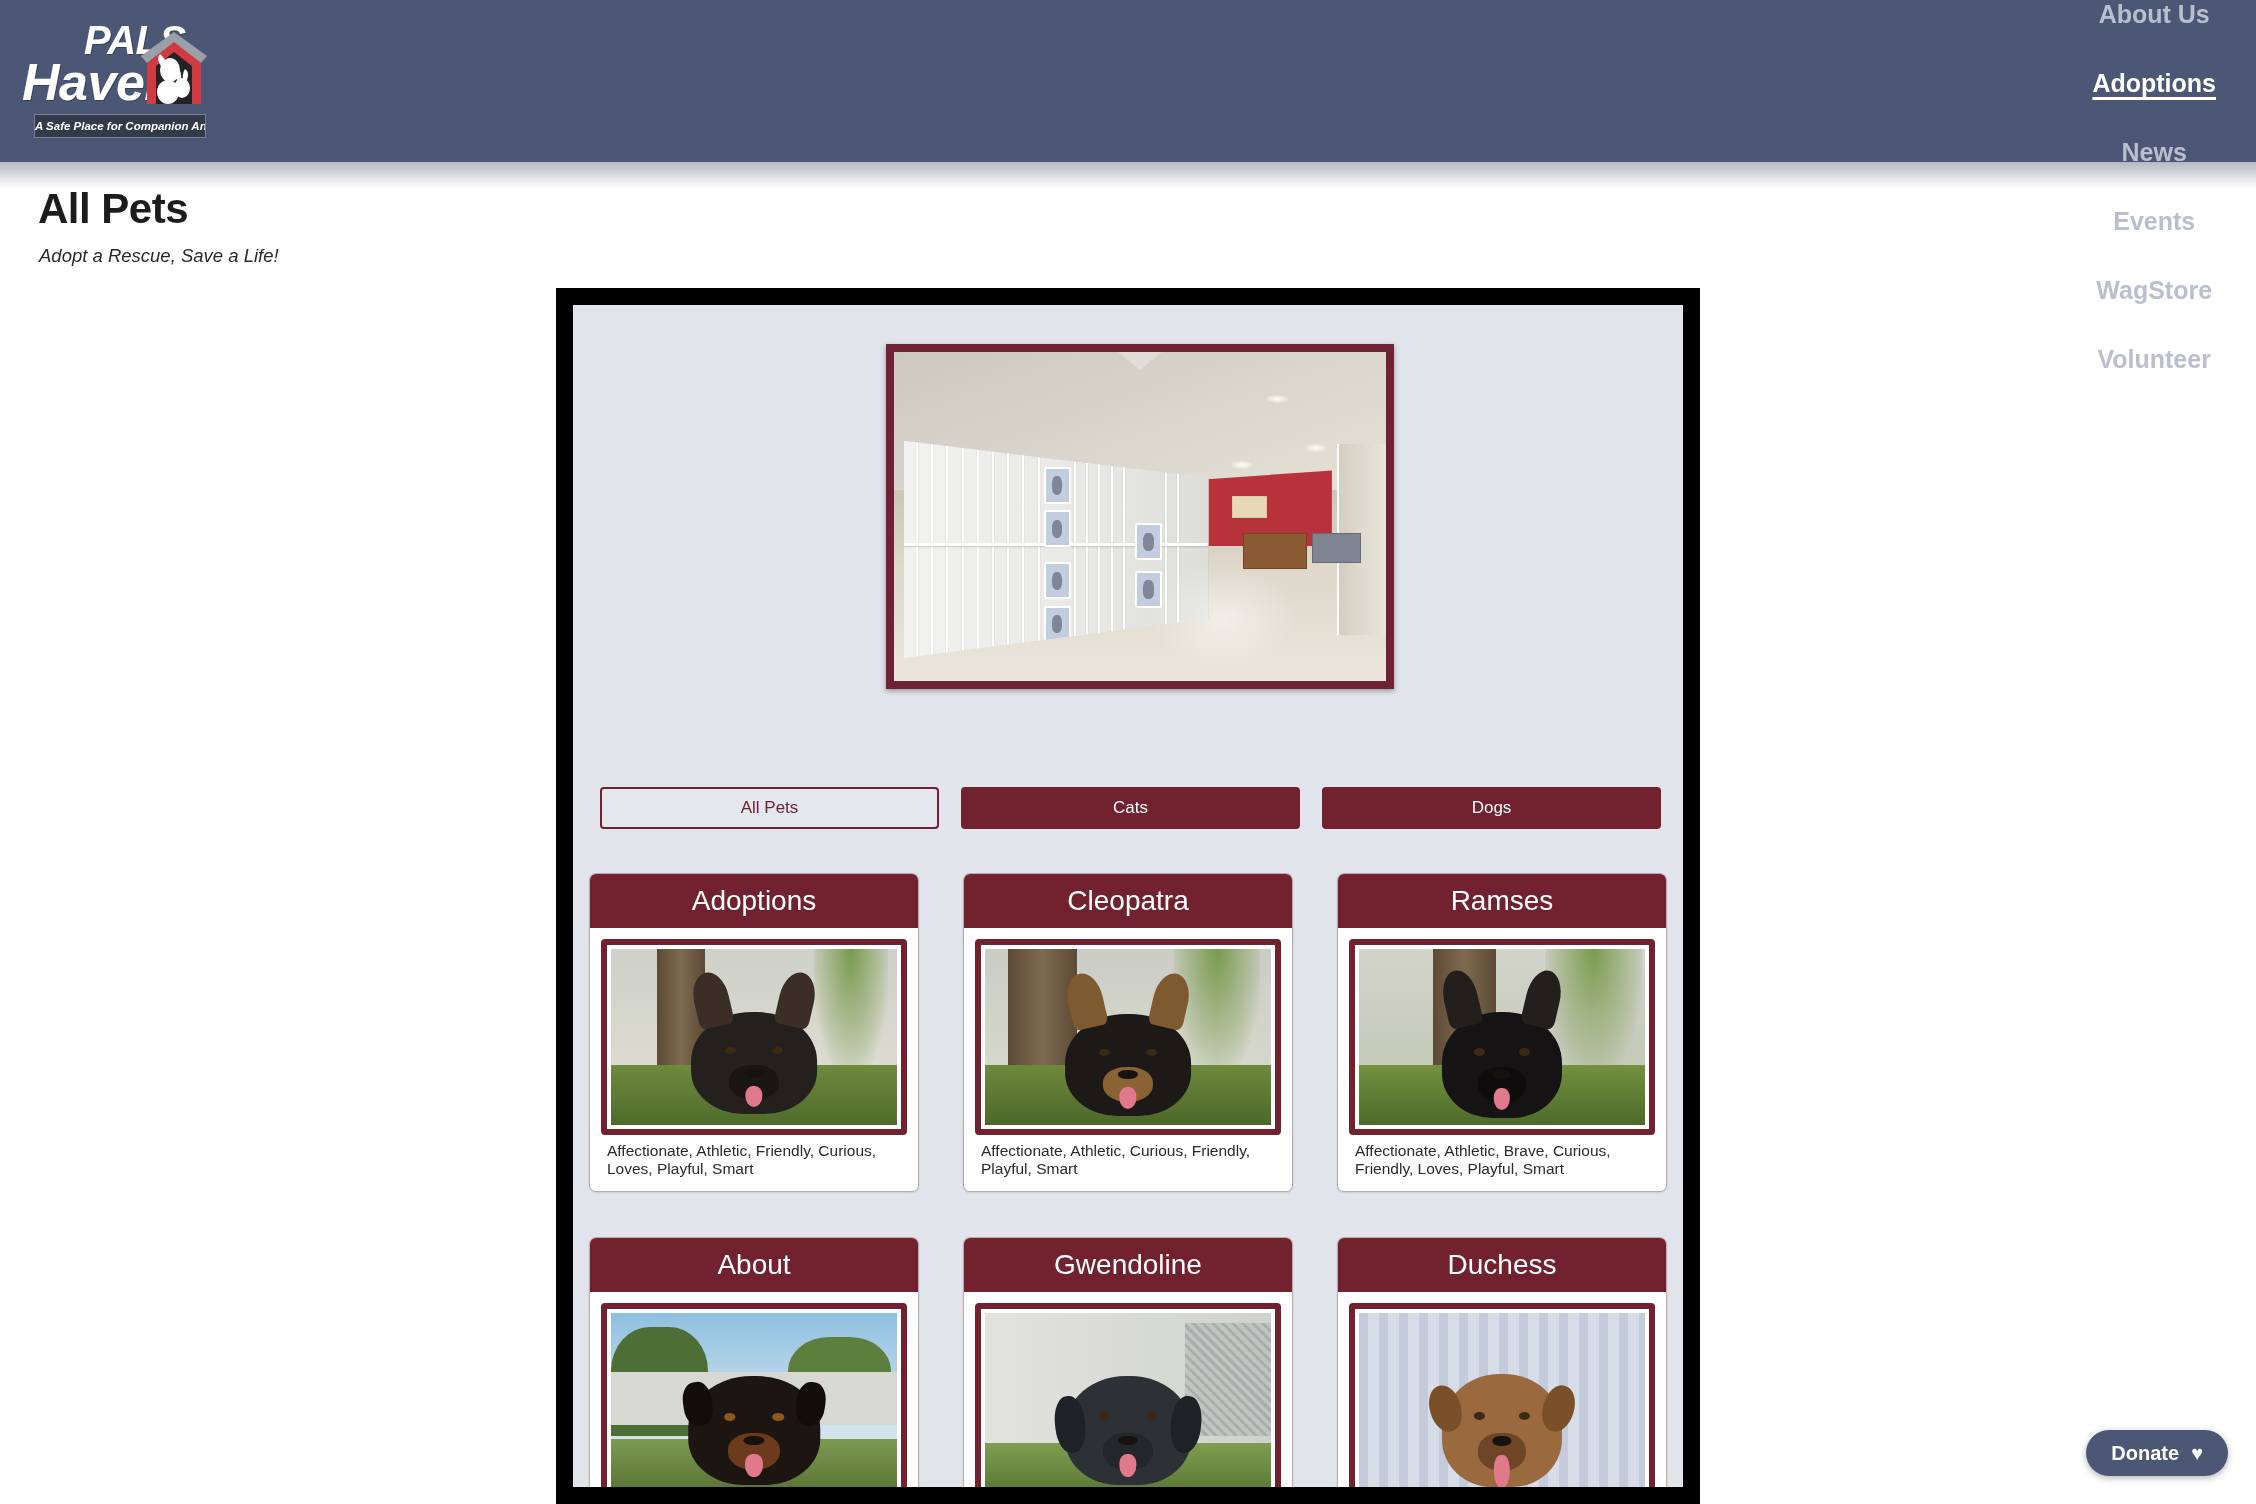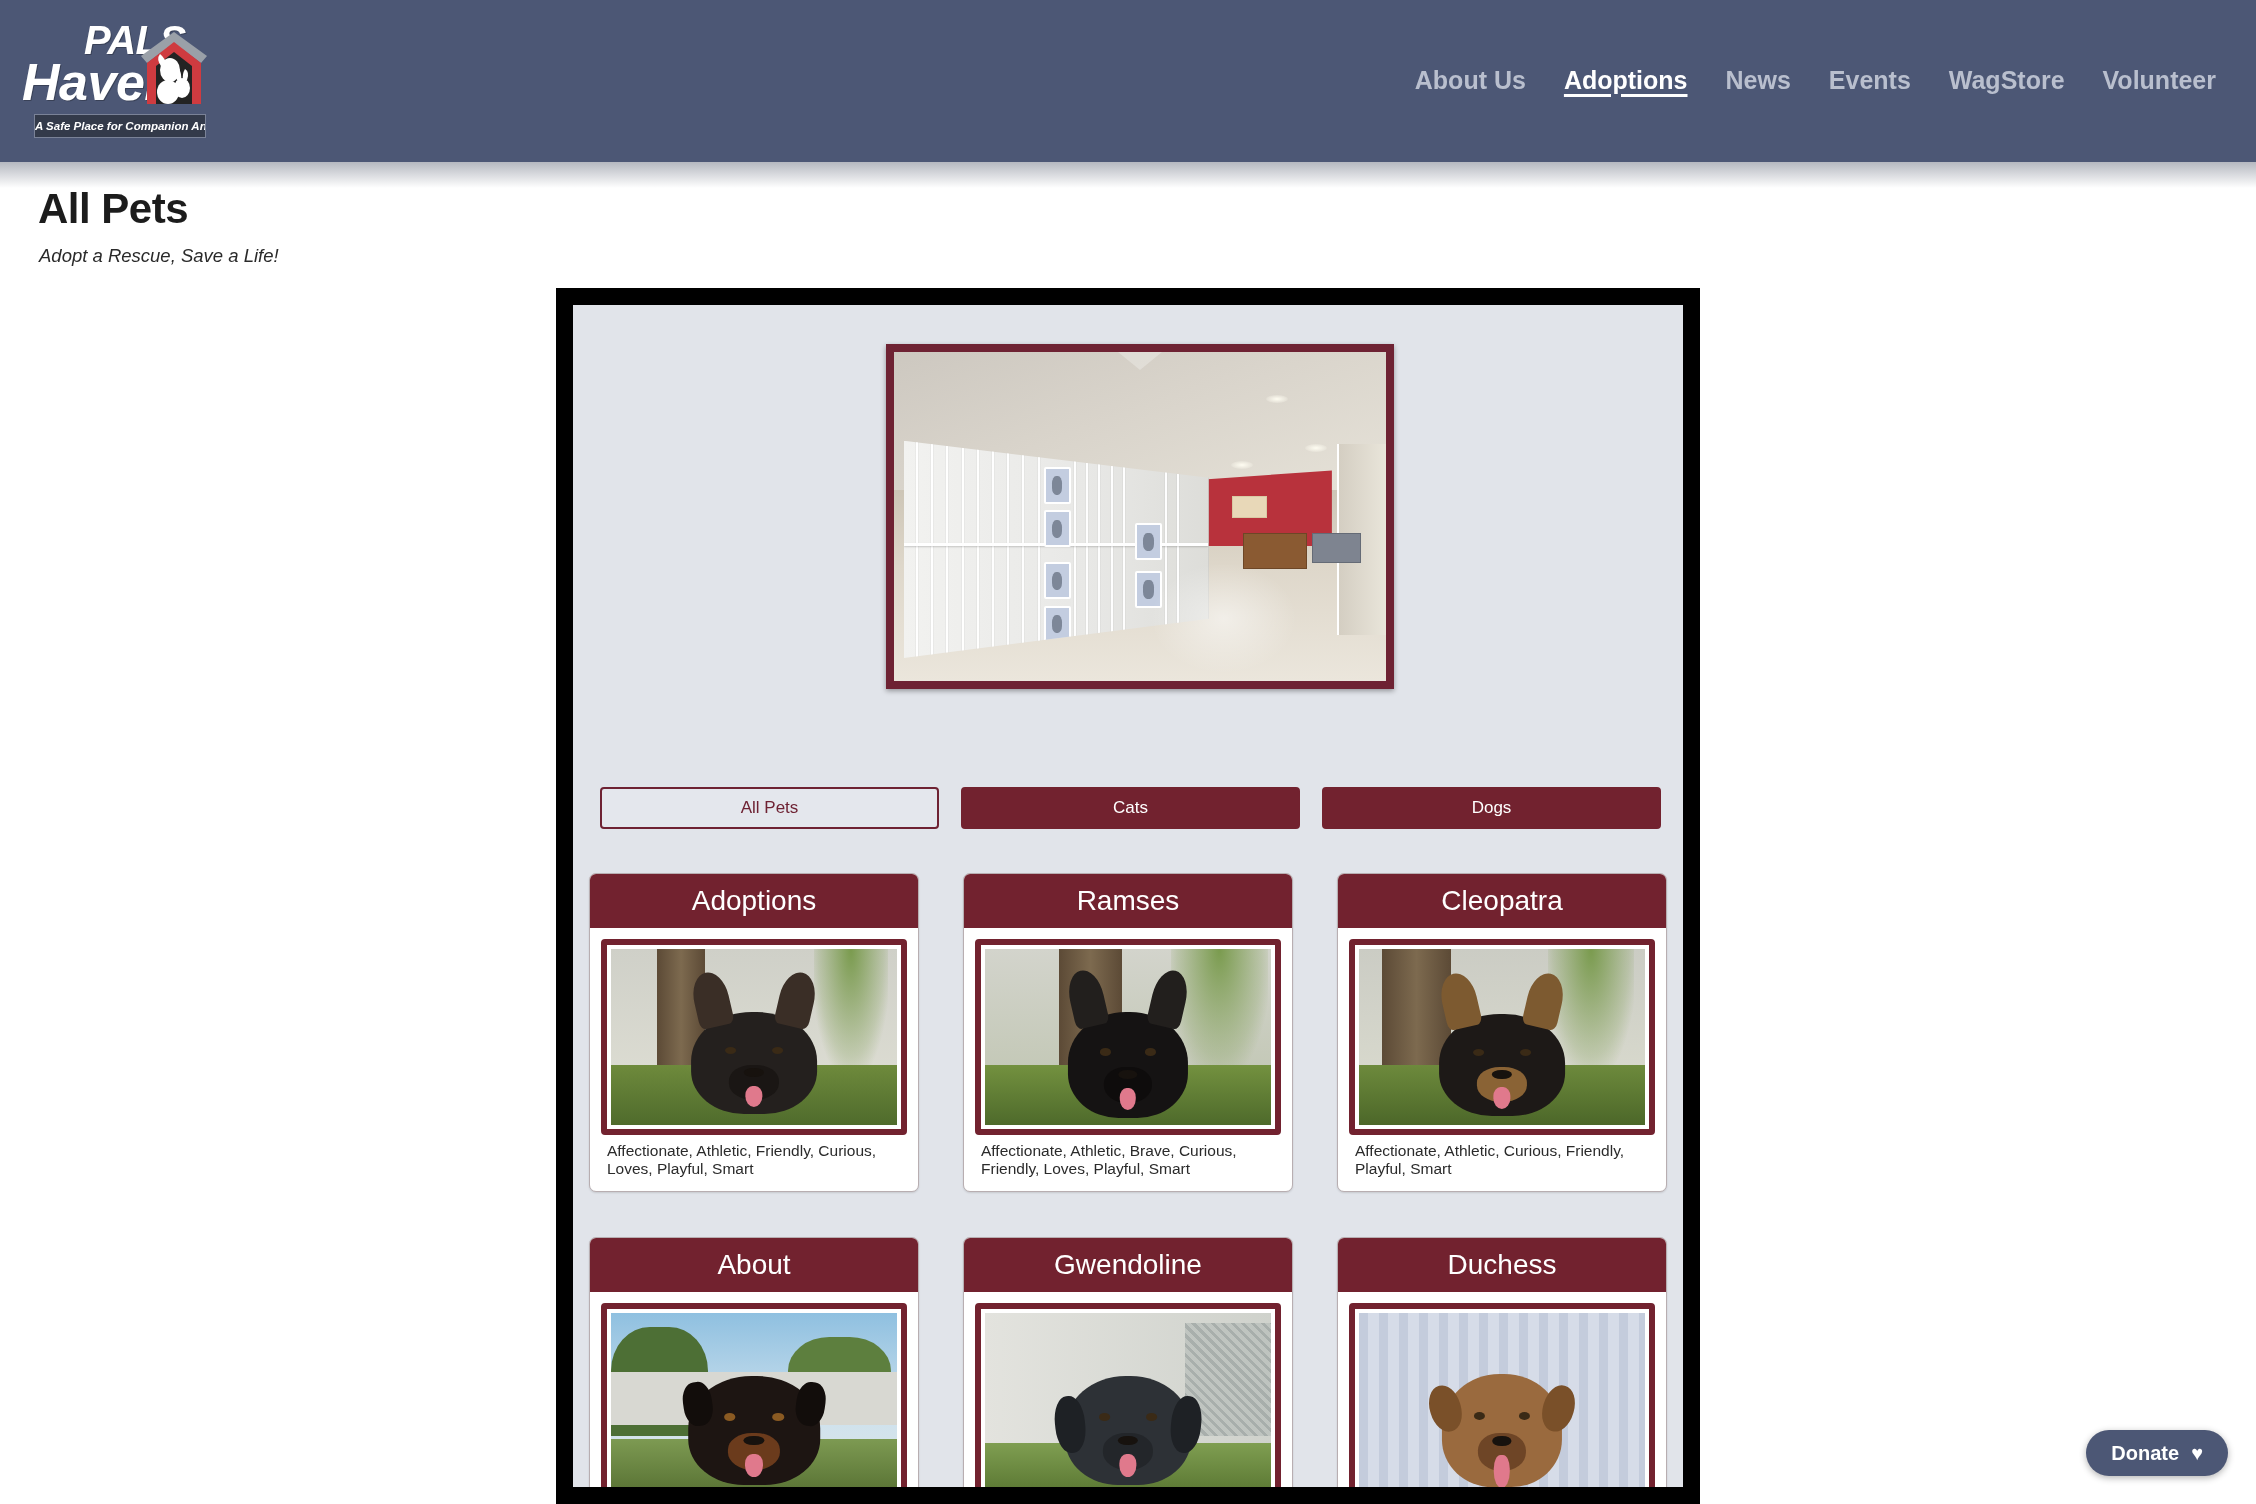--- a/index.html
+++ b/index.html
@@ -74,20 +74,21 @@
 
   
   #main-nav {
     position: absolute;
     right: 40px;
     top: 0;
     height: 162px;
     display: flex;
     align-items: center;
     gap: 38px;
+    flex-direction: column;
   }
   .nav-item {
     color: #b9bfce;
     font-size: 25px;
     font-weight: bold;
     white-space: nowrap;
     cursor: pointer;
     padding-bottom: 2px;
   }
   .nav-item.active {
@@ -443,20 +444,45 @@
                   <div class="dog-tongue"></div>
                 </div>
               </div>
             </div>
           </div>
           <div class="pet-traits">Affectionate, Athletic, Friendly, Curious, Loves, Playful, Smart</div>
         </div>
       </div>
 
       <div class="pet-card">
+        <div class="pet-card-header">Cleopatra</div>
+        <div class="pet-card-body">
+          <div class="pet-photo-frame">
+            <div class="pet-photo">
+              <div class="ph-wall" style="background:linear-gradient(to bottom,#cbccc4,#d8d9cd)"></div>
+              <div class="ph-tree" style="left:8%; width:24%"></div>
+              <div class="ph-vine" style="right:4%; width:30%"></div>
+              <div class="ph-grass" style="background:linear-gradient(to bottom,#6d8a3c,#4c6729)"></div>
+              <div class="dog dog-head" style="bottom:5%; width:44%; height:58%; background:#1d1917">
+                <div class="dog-ear l" style="background:#7d5a30"></div>
+                <div class="dog-ear r" style="background:#7d5a30"></div>
+                <div class="dog-eye l"></div>
+                  <div class="dog-eye r"></div>
+                <div class="dog-snout" style="background:#8a6335">
+                  <div class="dog-nose"></div>
+                  <div class="dog-tongue"></div>
+                </div>
+              </div>
+            </div>
+          </div>
+          <div class="pet-traits">Affectionate, Athletic, Curious, Friendly, Playful, Smart</div>
+        </div>
+      </div>
+
+      <div class="pet-card">
         <div class="pet-card-header">Ramses</div>
         <div class="pet-card-body">
           <div class="pet-photo-frame">
             <div class="pet-photo">
               <div class="ph-wall" style="background:linear-gradient(to bottom,#d3d4cc,#c3c8b6)"></div>
               <div class="ph-tree" style="left:26%; width:22%"></div>
               <div class="ph-vine" style="right:1%; width:34%"></div>
               <div class="ph-grass" style="background:linear-gradient(to bottom,#73913f,#4e6a2b)"></div>
               <div class="dog dog-head" style="bottom:4%; width:42%; height:60%; background:#151313">
                 <div class="dog-ear l" style="background:#221f1d"></div>
@@ -464,45 +490,20 @@
                 <div class="dog-eye l"></div>
                   <div class="dog-eye r"></div>
                 <div class="dog-snout" style="background:#0e0c0c">
                   <div class="dog-nose"></div>
                   <div class="dog-tongue"></div>
                 </div>
               </div>
             </div>
           </div>
           <div class="pet-traits">Affectionate, Athletic, Brave, Curious, Friendly, Loves, Playful, Smart</div>
-        </div>
-      </div>
-
-      <div class="pet-card">
-        <div class="pet-card-header">Cleopatra</div>
-        <div class="pet-card-body">
-          <div class="pet-photo-frame">
-            <div class="pet-photo">
-              <div class="ph-wall" style="background:linear-gradient(to bottom,#cbccc4,#d8d9cd)"></div>
-              <div class="ph-tree" style="left:8%; width:24%"></div>
-              <div class="ph-vine" style="right:4%; width:30%"></div>
-              <div class="ph-grass" style="background:linear-gradient(to bottom,#6d8a3c,#4c6729)"></div>
-              <div class="dog dog-head" style="bottom:5%; width:44%; height:58%; background:#1d1917">
-                <div class="dog-ear l" style="background:#7d5a30"></div>
-                <div class="dog-ear r" style="background:#7d5a30"></div>
-                <div class="dog-eye l"></div>
-                  <div class="dog-eye r"></div>
-                <div class="dog-snout" style="background:#8a6335">
-                  <div class="dog-nose"></div>
-                  <div class="dog-tongue"></div>
-                </div>
-              </div>
-            </div>
-          </div>
-          <div class="pet-traits">Affectionate, Athletic, Curious, Friendly, Playful, Smart</div>
         </div>
       </div>
 
       <div class="pet-card">
         <div class="pet-card-header">About</div>
         <div class="pet-card-body">
           <div class="pet-photo-frame">
             <div class="pet-photo">
               <div class="ph-sky" style="background:linear-gradient(to bottom,#8fc0e0,#cfe2ee 60%,#dfe6e0 100%)"></div>
               <div style="position:absolute;left:0;top:8%;width:34%;height:62%;background:#4d6f35;border-radius:40% 40% 0 0"></div>

